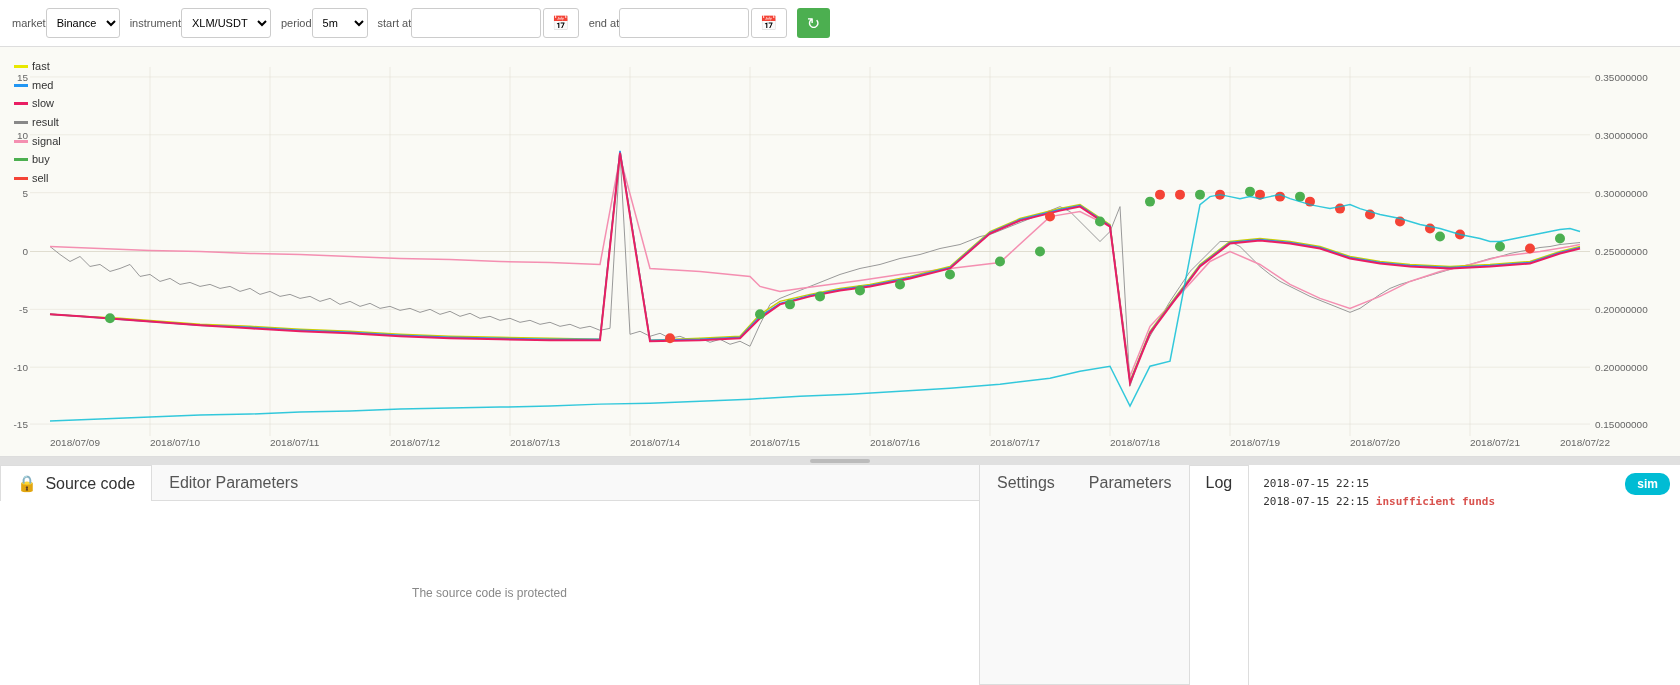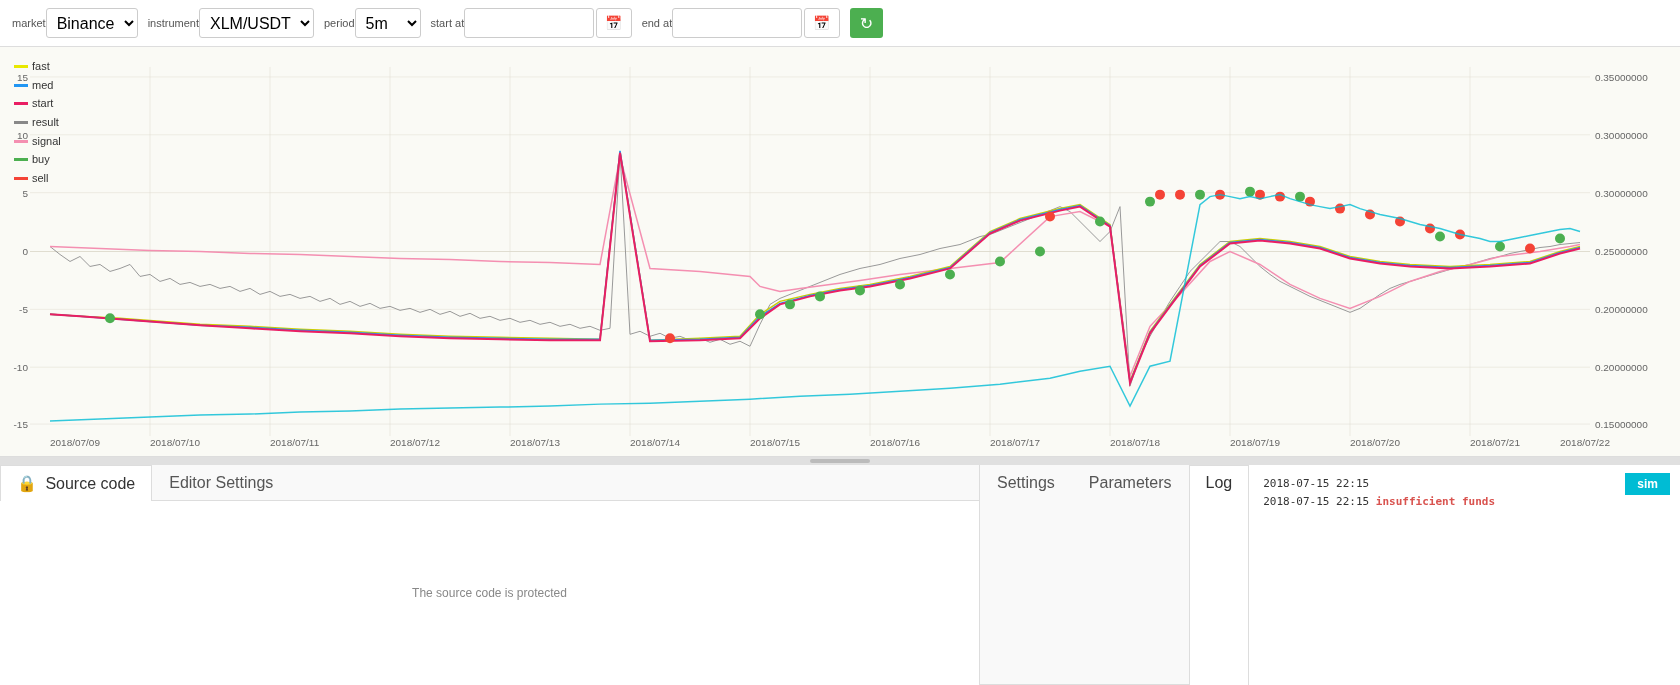--- a/index.html
+++ b/index.html
@@ -21,21 +21,21 @@
     }
     .toolbar label {
       font-size: 11px;
       color: #555;
       display: block;
     }
     .toolbar select, .toolbar input[type="text"] {
       border: 1px solid #ccc;
       border-radius: 3px;
       padding: 4px 6px;
-      font-size: 16px;
+      font-size: 11px;
       background: #fff;
       height: 30px;
     }
     .toolbar select { cursor: pointer; }
     .btn-calendar {
       border: 1px solid #ccc;
       background: #fff;
       border-radius: 3px;
       padding: 4px 8px;
       cursor: pointer;
@@ -149,21 +149,21 @@
     }
 
     
     .sim-btn {
       position: absolute;
       top: 8px;
       right: 10px;
       background: #00bcd4;
       color: #fff;
       border: none;
-      border-radius: 0;
+      border-radius: 10px;
       padding: 4px 12px;
       font-size: 12px;
       cursor: pointer;
       font-weight: bold;
     }
 
     
     .chart-svg {
       width: 100%;
       height: 100%;
@@ -227,21 +227,21 @@
     <div class="legend-item">
       <span class="legend-color" style="background:#e8e800;"></span>
       <span>fast</span>
     </div>
     <div class="legend-item">
       <span class="legend-color" style="background:#2196f3;"></span>
       <span>med</span>
     </div>
     <div class="legend-item">
       <span class="legend-color" style="background:#e91e63;"></span>
-      <span>start</span>
+      <span>slow</span>
     </div>
     <div class="legend-item">
       <span class="legend-color" style="background:#888;"></span>
       <span>result</span>
     </div>
     <div class="legend-item">
       <span class="legend-color" style="background:#f48fb1;"></span>
       <span>signal</span>
     </div>
     <div class="legend-item">
@@ -403,21 +403,21 @@
 
 <div class="bottom-panel">
 
   <div class="panel-left">
     <div class="tabs">
       <div class="tab active">
         <span class="lock-icon">🔒</span>
         <span>Source code</span>
       </div>
       <div class="tab">
-        <span>Editor Settings</span>
+        <span>Editor Parameters</span>
       </div>
     </div>
     <div class="panel-content">
       <span>The source code is protected</span>
     </div>
   </div>
 
   <div class="panel-right">
     <div class="tabs">
       <div class="tab">

